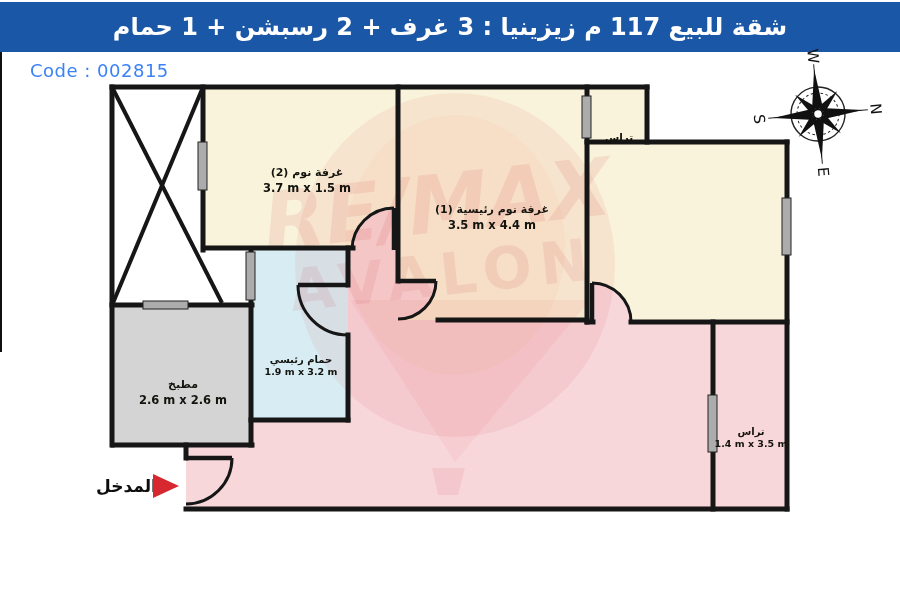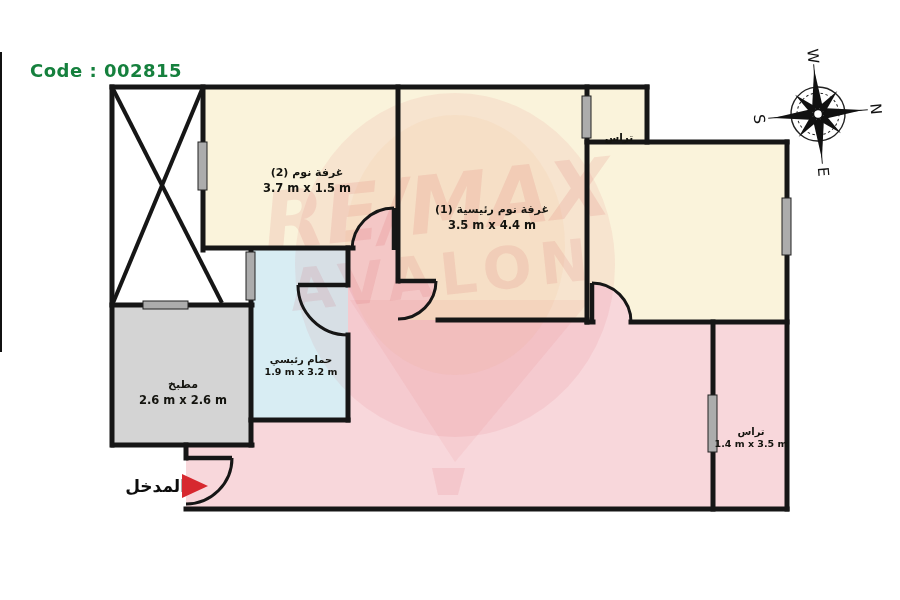--- a/index.html
+++ b/index.html
@@ -2,44 +2,47 @@
 <html><head>
 <meta charset="utf-8">
 <style>
   html,body{margin:0;padding:0;background:#fff;}
   .stage{position:relative;width:900px;height:600px;background:#ffffff;overflow:hidden;
          font-family:"DejaVu Sans","Liberation Sans",sans-serif;}
   .banner{position:absolute;left:0;top:2px;width:100%;height:50px;background:#1A57A6;
           color:#fff;display:flex;align-items:center;justify-content:center;
           font-weight:bold;font-size:24px;direction:rtl;}
   .left-edge{position:absolute;left:0;top:52px;width:2px;height:300px;background:#111;}
-  .code{position:absolute;left:30px;top:60px;font-size:18px;font-weight:bold;color:#15803d;
+  .code{position:absolute;left:30px;top:60px;font-size:18px;font-weight:normal;color:#3b82f6;
         letter-spacing:.5px;}
   .plan{position:absolute;left:0;top:0;width:900px;height:600px;}
   .room-label{position:absolute;transform:translate(-50%,-50%);text-align:center;
               color:#14140f;white-space:nowrap;z-index:5;}
   .r-name{font-size:11px;font-weight:bold;direction:rtl;margin-top:40px;}
   .r-dims{font-size:11.5px;font-weight:bold;margin-top:2px;}
   .lbl-lg .r-name{font-size:16px;}
   .lbl-lg .r-dims{font-size:14px;margin-top:3px;}
   .lbl-sm .r-name{font-size:10px;text-align:center;}
   .lbl-sm .r-dims{font-size:9.5px;margin-top:1px;}
   .lbl-xs .r-name{font-size:10.5px;}
   .entrance{position:absolute;left:96px;top:472px;width:112px;height:28px;z-index:6;
-            display:flex;align-items:center;justify-content:flex-end;}
+            display:flex;align-items:center;}
   .entrance .e-text{font-size:17px;font-weight:bold;color:#0d0d0d;direction:rtl;}
   .entrance .e-arrow{width:0;height:0;border-top:12px solid transparent;
             border-bottom:12px solid transparent;border-left:26px solid #D7282F;
             margin-left:-4px;}
 </style>
 </head>
 <body>
 
 <div class="stage">
 
+  <div class="banner">
+    <span>شقة للبيع 117 م زيزينيا :  3 غرف + 2 رسبشن + 1 حمام</span>
+  </div>
   <div class="left-edge"></div>
   <div class="code">Code : 002815</div>
 
   <svg class="plan" viewBox="0 0 900 600">
 
     <g>
       <rect x="205" y="87" width="193" height="161" fill="#FAF3DB"></rect>
       <rect x="398" y="87" width="189" height="233" fill="#FAF3DB"></rect>
       <rect x="587" y="87" width="60" height="55" fill="#FAF3DB"></rect>
       <rect x="587" y="142" width="200" height="180" fill="#FAF3DB"></rect>

